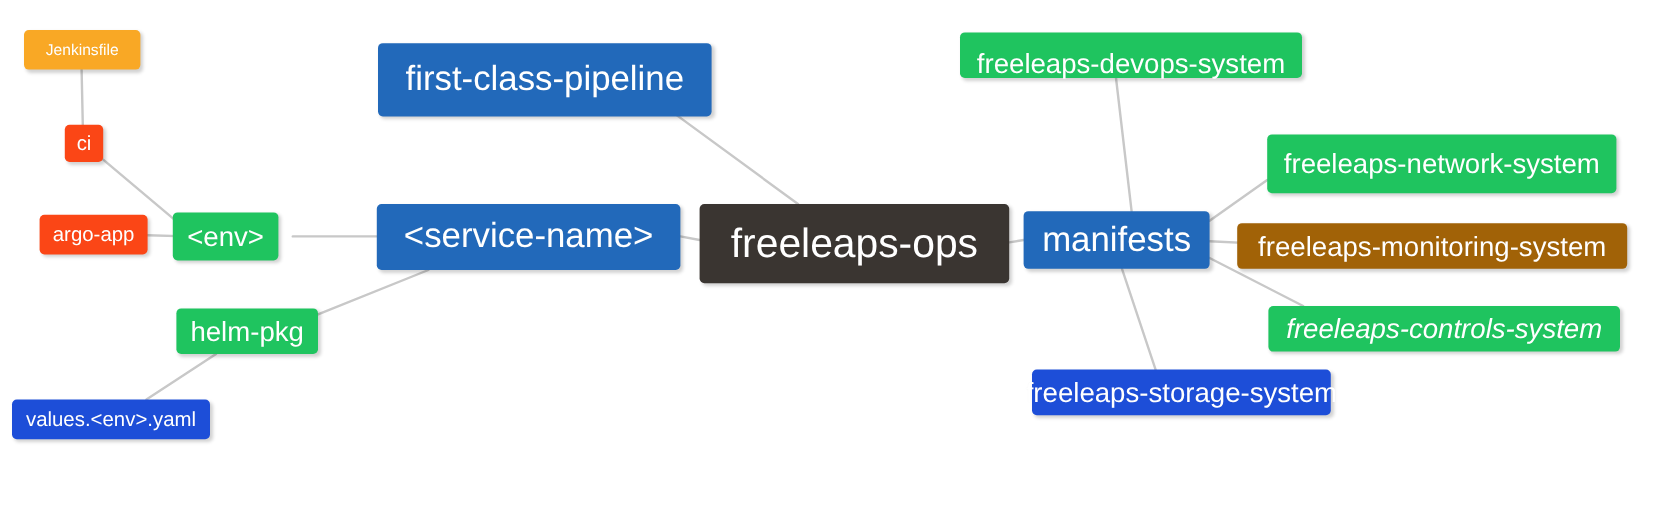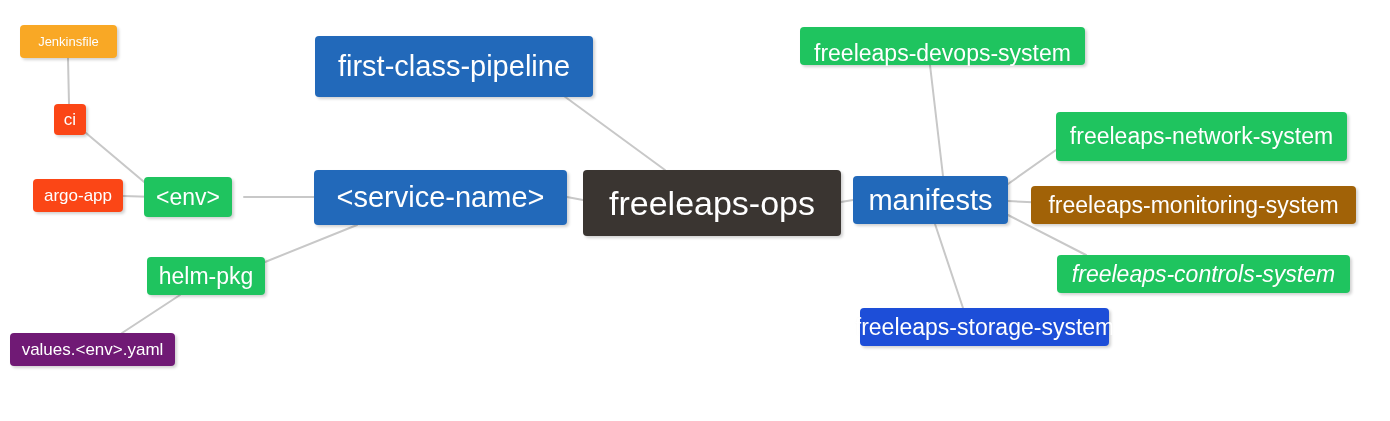--- a/index.html
+++ b/index.html
@@ -88,21 +88,21 @@
       </div>
       <div class="node lvl-2" style="left: 147px; top: 257px; width: 118px; height: 38px; background: rgb(31, 196, 95);">
         <span class="node-label">helm-pkg</span>
       </div>
       <div class="node lvl-3" style="left: 54px; top: 104px; width: 32px; height: 31px; background: rgb(251, 70, 22);">
         <span class="node-label">ci</span>
       </div>
       <div class="node lvl-3" style="left: 33px; top: 179px; width: 90px; height: 33px; background: rgb(251, 70, 22);">
         <span class="node-label">argo-app</span>
       </div>
-      <div class="node lvl-3" style="left: 10px; top: 333px; width: 165px; height: 33px; background: #701a75; align-items: center;">
+      <div class="node lvl-3" style="left: 10px; top: 333px; width: 165px; height: 33px; background: #1d4ed8; align-items: center;">
         <span class="node-label">values.&lt;env&gt;.yaml</span>
       </div>
       <div class="node lvl-4" style="left: 20px; top: 25px; width: 97px; height: 33px; background: rgb(249, 168, 37);">
         <span class="node-label">Jenkinsfile</span>
       </div>
       <div class="node lvl-2" style="left: 800px; top: 27px; width: 285px; height: 38px; background: rgb(31, 196, 95); align-items: flex-end;">
         <span class="node-label">freeleaps-devops-system</span>
       </div>
       <div class="node lvl-2" style="left: 1056px; top: 112px; width: 291px; height: 49px; background: rgb(31, 196, 95);">
         <span class="node-label">freeleaps-network-system</span>

